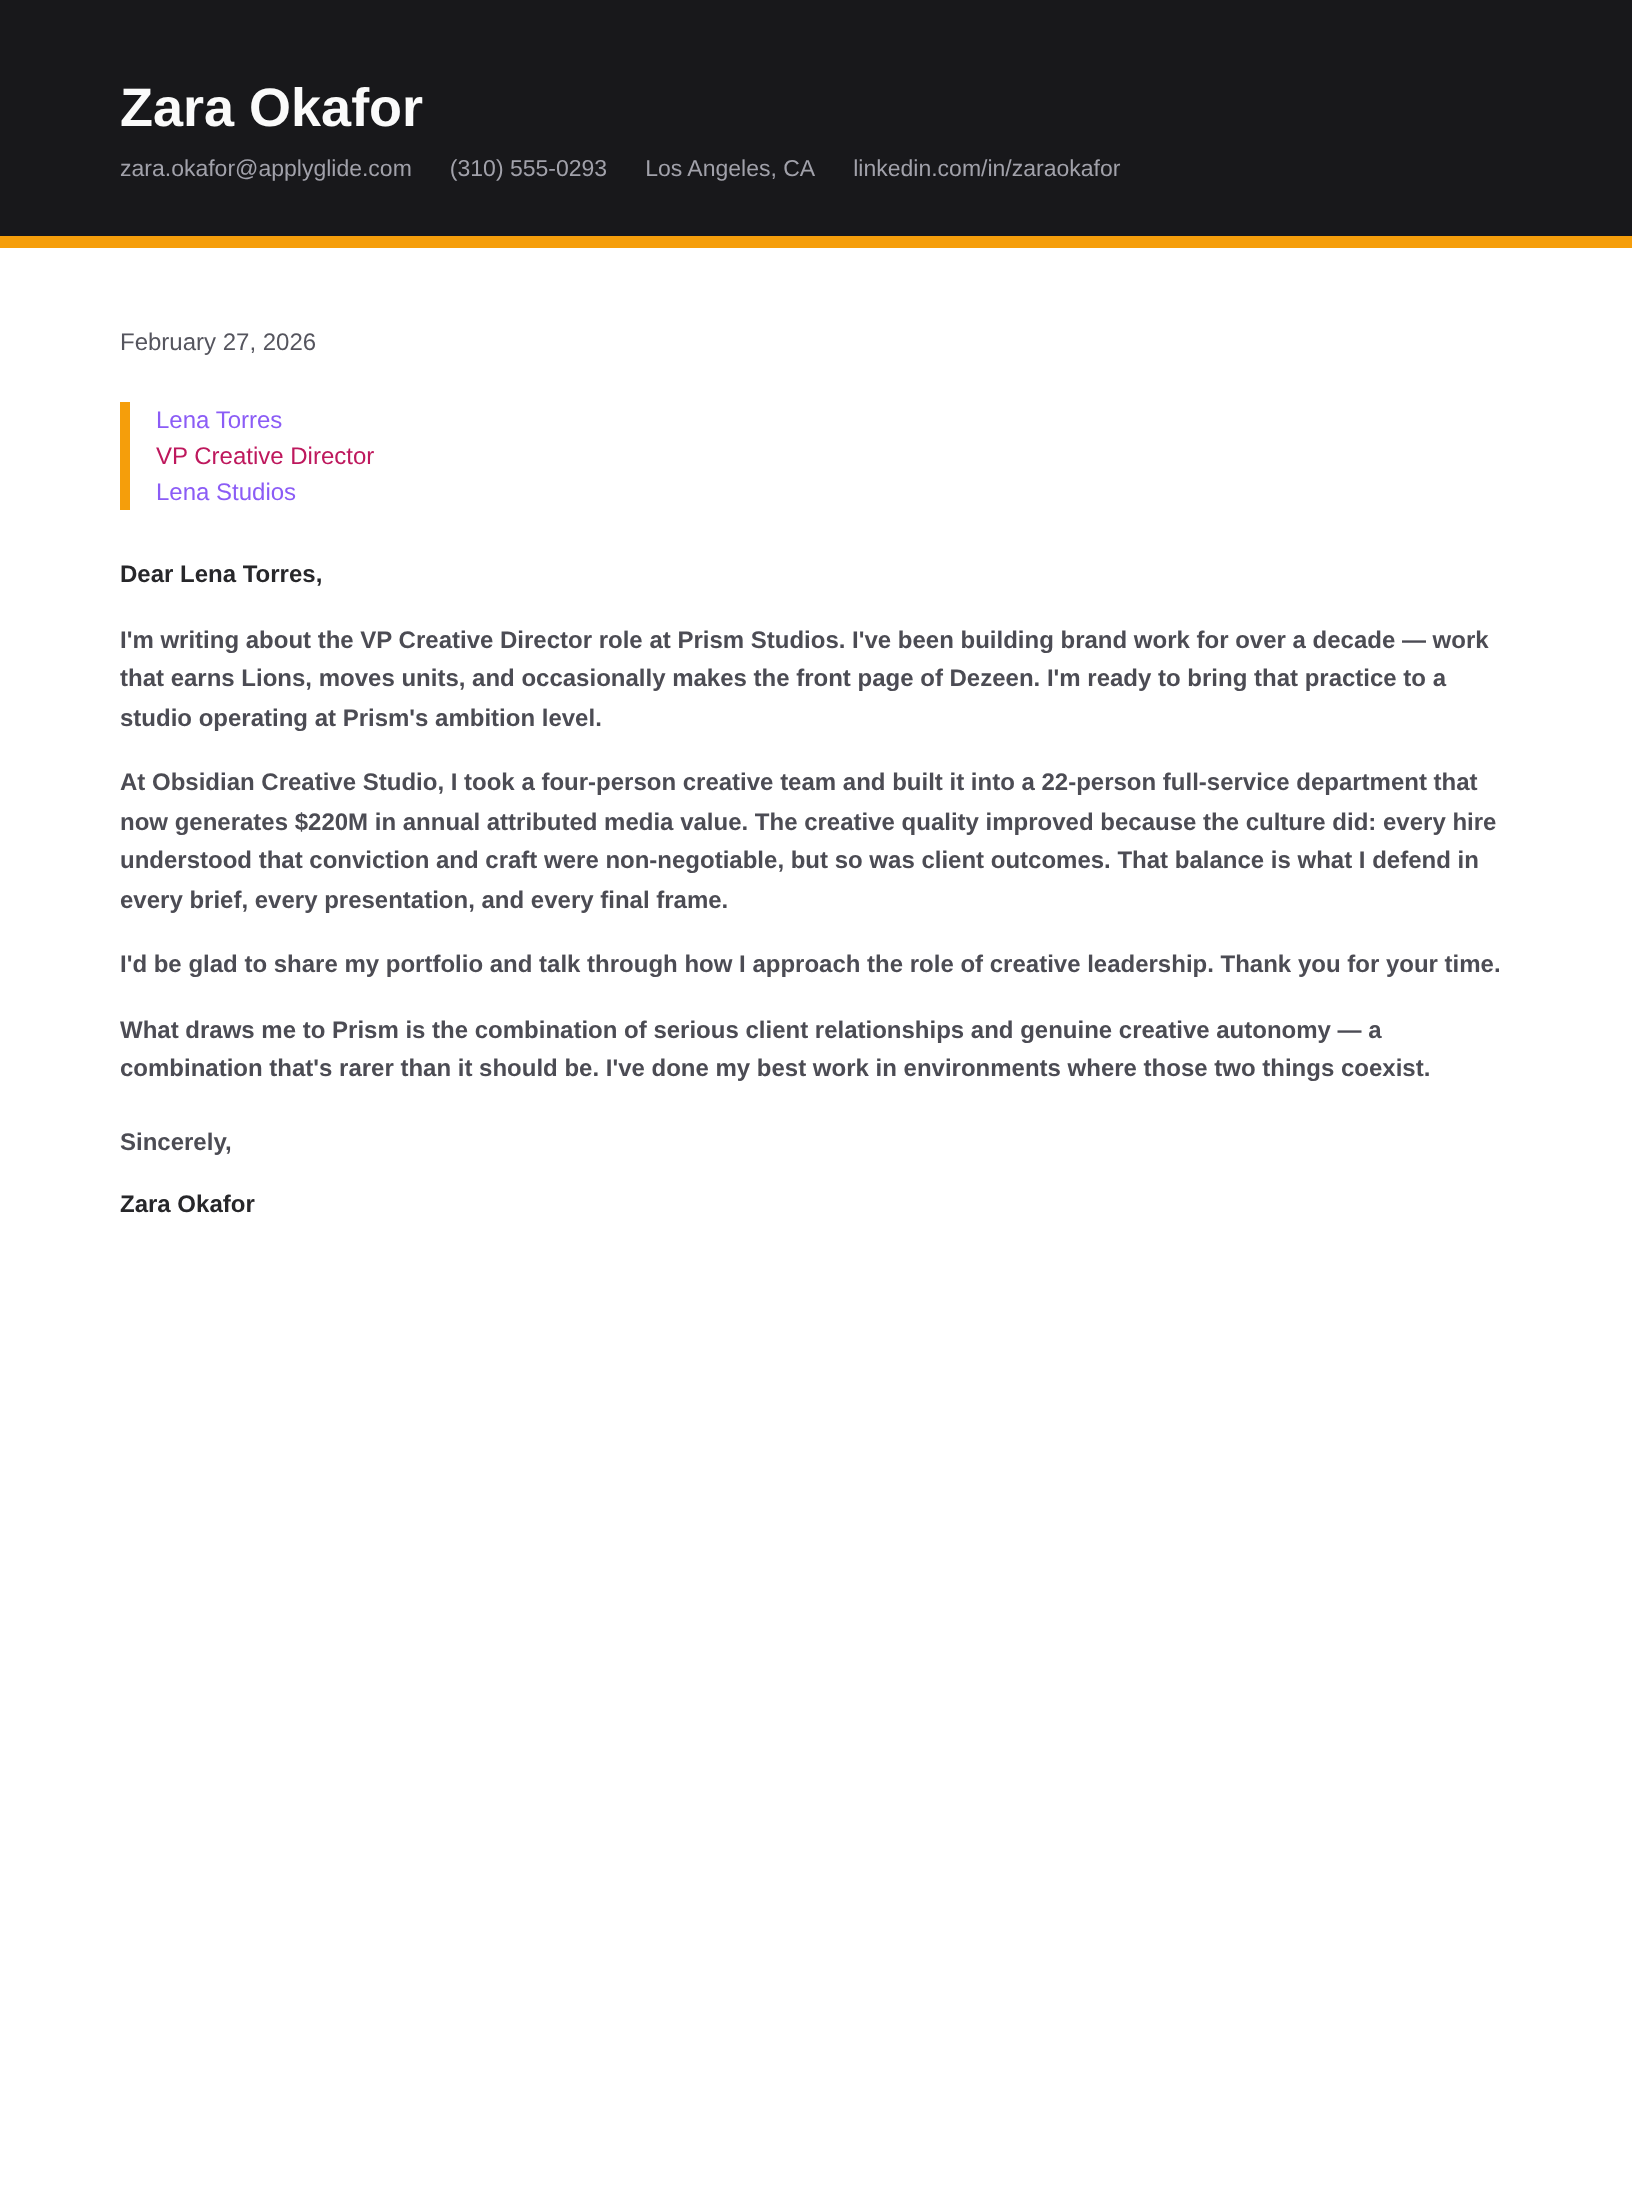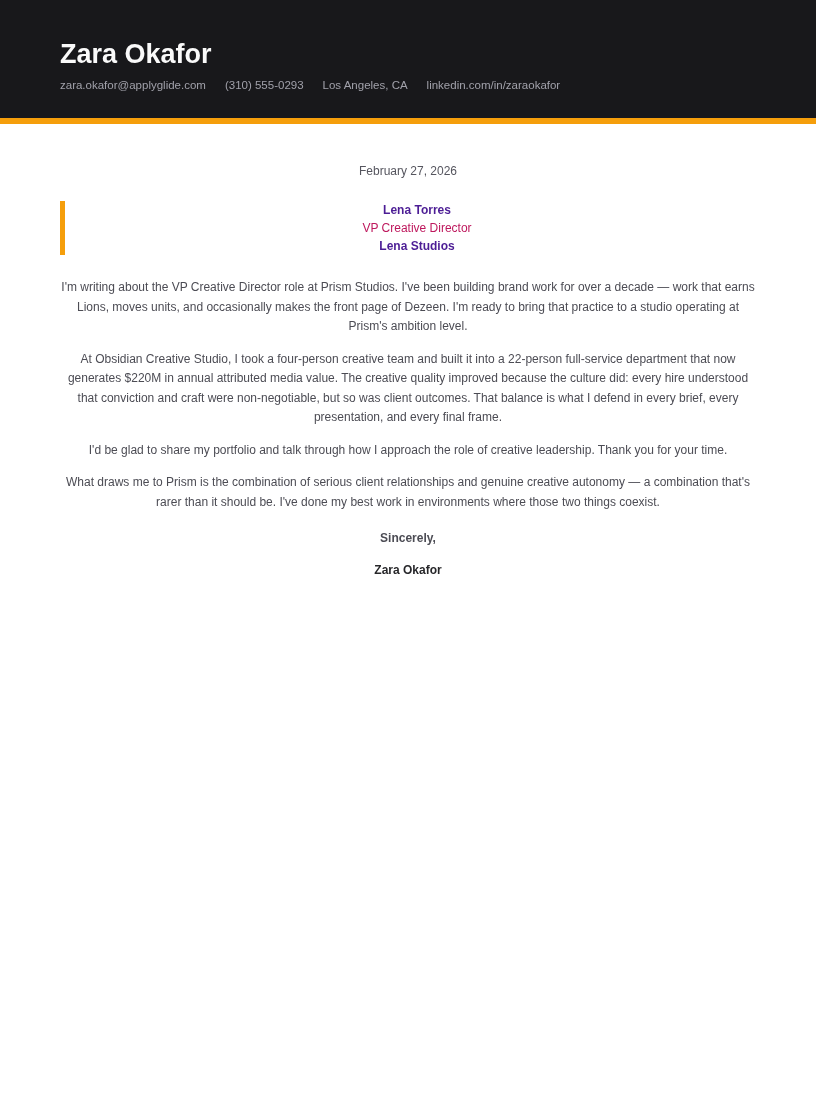--- a/index.html
+++ b/index.html
@@ -39,51 +39,51 @@
     color: #A1A1AA;
   }
   .accent-bar {
     height: 6px;
     background: var(--accent, #F59E0B);
   }
   .letter {
     padding: 41px 60px 0;
     font-size: 12px;
     color: #4C4C54;
-    text-align: center;
   }
   .date-line {
     margin: 0 0 24px;
     line-height: 12px;
     color: #55555E;
   }
   .recipient-block {
     border-left: 5px solid var(--accent, #F59E0B);
     padding-left: 13px;
     margin: 0 0 23px;
   }
   .recipient-block > div {
     line-height: 18px;
   }
   .recipient-name, .recipient-company {
-    font-weight: bold;
-    color: #4c1d95;
+    font-weight: normal;
+    color: #8b5cf6;
   }
   .recipient-title {
     color: #be185d;
   }
   .salutation {
     margin: 0 0 13px;
     line-height: 19.5px;
     font-weight: bold;
     color: #27272A;
   }
   .letter p.body-paragraph {
     margin: 0 0 13px;
     line-height: 19.5px;
+    font-weight: bold;
   }
   .closing {
     margin: 17px 0 0;
     line-height: 19.5px;
     font-weight: bold;
   }
   .signature {
     line-height: 19.5px;
     font-weight: bold;
     color: #27272A;
@@ -106,20 +106,21 @@
 
 <main class="letter">
   <p class="date-line">February 27, 2026</p>
 
   <div class="recipient-block">
     <div class="recipient-name">Lena Torres</div>
     <div class="recipient-title">VP Creative Director</div>
     <div class="recipient-company">Lena Studios</div>
   </div>
 
+  <p class="salutation">Dear Lena Torres,</p>
 
   <p class="body-paragraph">I'm writing about the VP Creative Director role at Prism Studios. I've been building brand work for over a decade — work that earns Lions, moves units, and occasionally makes the front page of Dezeen. I'm ready to bring that practice to a studio operating at Prism's ambition level.</p>
   <p class="body-paragraph">At Obsidian Creative Studio, I took a four-person creative team and built it into a 22-person full-service department that now generates $220M in annual attributed media value. The creative quality improved because the culture did: every hire understood that conviction and craft were non-negotiable, but so was client outcomes. That balance is what I defend in every brief, every presentation, and every final frame.</p>
   <p class="body-paragraph">I'd be glad to share my portfolio and talk through how I approach the role of creative leadership. Thank you for your time.</p>
   <p class="body-paragraph">What draws me to Prism is the combination of serious client relationships and genuine creative autonomy — a combination that's rarer than it should be. I've done my best work in environments where those two things coexist.</p>
 
   <p class="closing">Sincerely,</p>
   <p class="signature">Zara Okafor</p>
 </main>
 

